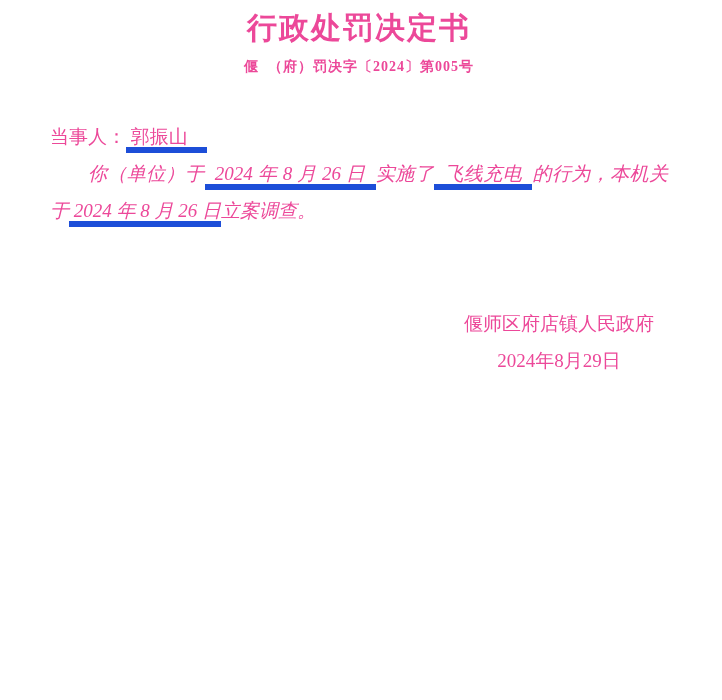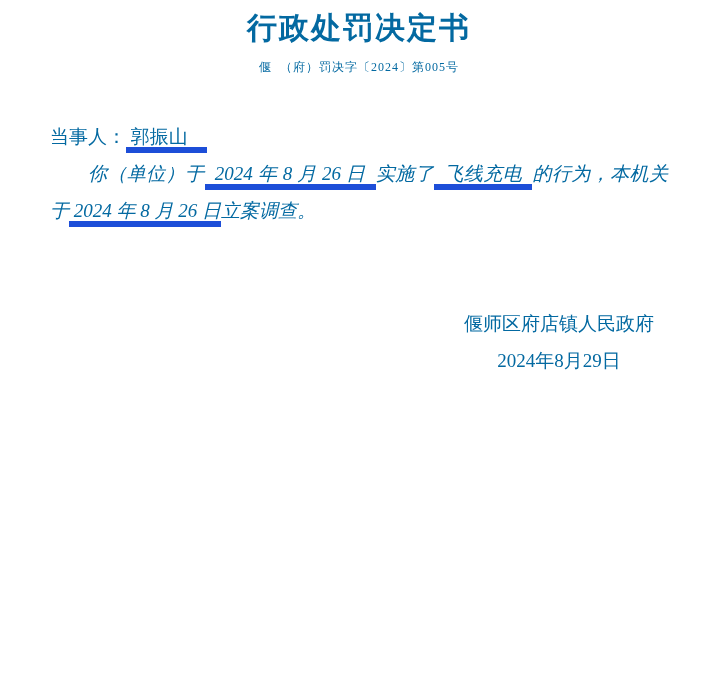--- a/index.html
+++ b/index.html
@@ -2,36 +2,36 @@
 <html><head>
 <meta charset="utf-8">
 <style>
   * { margin: 0; padding: 0; box-sizing: border-box; }
   html, body { background: #ffffff; }
   .page {
     position: relative;
     width: 722px;
     height: 700px;
     background: #ffffff;
-    color: #0369a1;
+    color: #ec4899;
     font-family: "Liberation Serif", "DejaVu Serif", serif;
     padding: 6px 54px 0 50px;
     overflow: hidden;
   }
   .doc-title {
     text-align: center;
     font-size: 30px;
     font-weight: bold;
     letter-spacing: 2px;
     line-height: 44px;
   }
   .doc-number {
     text-align: center;
-    font-size: 12px;
-    font-weight: normal;
+    font-size: 14px;
+    font-weight: bold;
     letter-spacing: 1px;
     line-height: 26px;
     margin-top: 4px;
   }
   .doc-body {
     margin-top: 38px;
     font-size: 19px;
     line-height: 37px;
     text-align: justify;
   }

